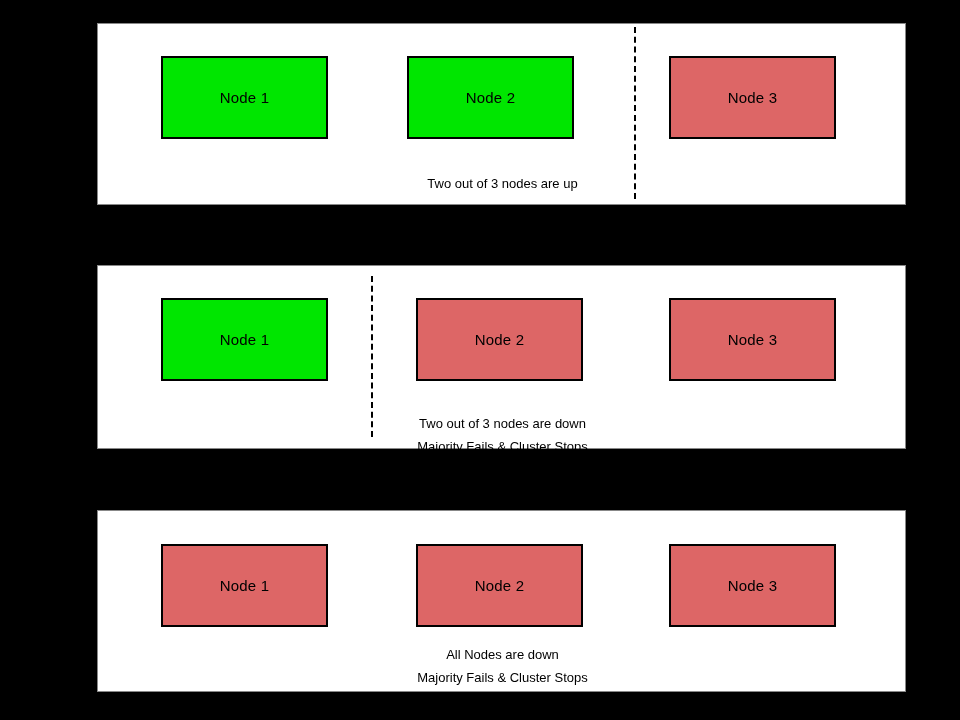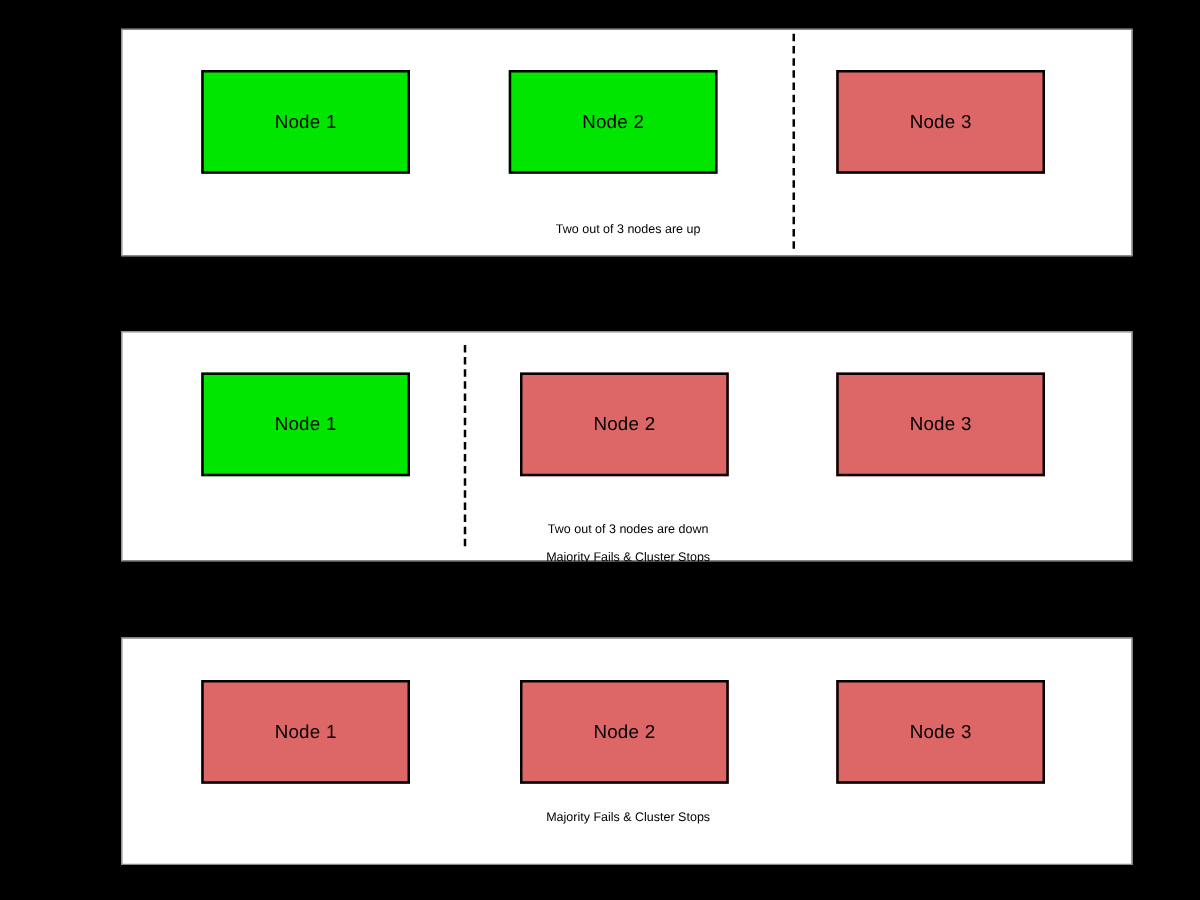--- a/index.html
+++ b/index.html
@@ -43,21 +43,21 @@
     letter-spacing: 0.2px;
   }
   .divider {
     position: absolute;
     border-left: 2px dashed #000000;
     width: 0;
   }
   .caption {
     position: absolute;
     font-family: "Liberation Sans", sans-serif;
-    font-size: 10px;
+    font-size: 13px;
     color: #000000;
     white-space: nowrap;
     line-height: 23px;
     text-align: center;
   }
   .caption .cap-line {
     display: block;
   }
 </style>
 </head>
@@ -116,17 +116,18 @@
 
     <div class="node-box" style="left:318px; top:33px; width:167px; height:83px; background:#dd6666;">
       <span class="node-label">Node 2</span>
     </div>
 
     <div class="node-box" style="left:571px; top:33px; width:167px; height:83px; background:#dd6666;">
       <span class="node-label">Node 3</span>
     </div>
 
     <div class="caption" style="left:0px; top:132px; width:809px;">
+      <span class="cap-line">All Nodes are down</span>
       <span class="cap-line">Majority Fails &amp; Cluster Stops</span>
     </div>
   </div>
 
 </div>
 
 </body></html>

